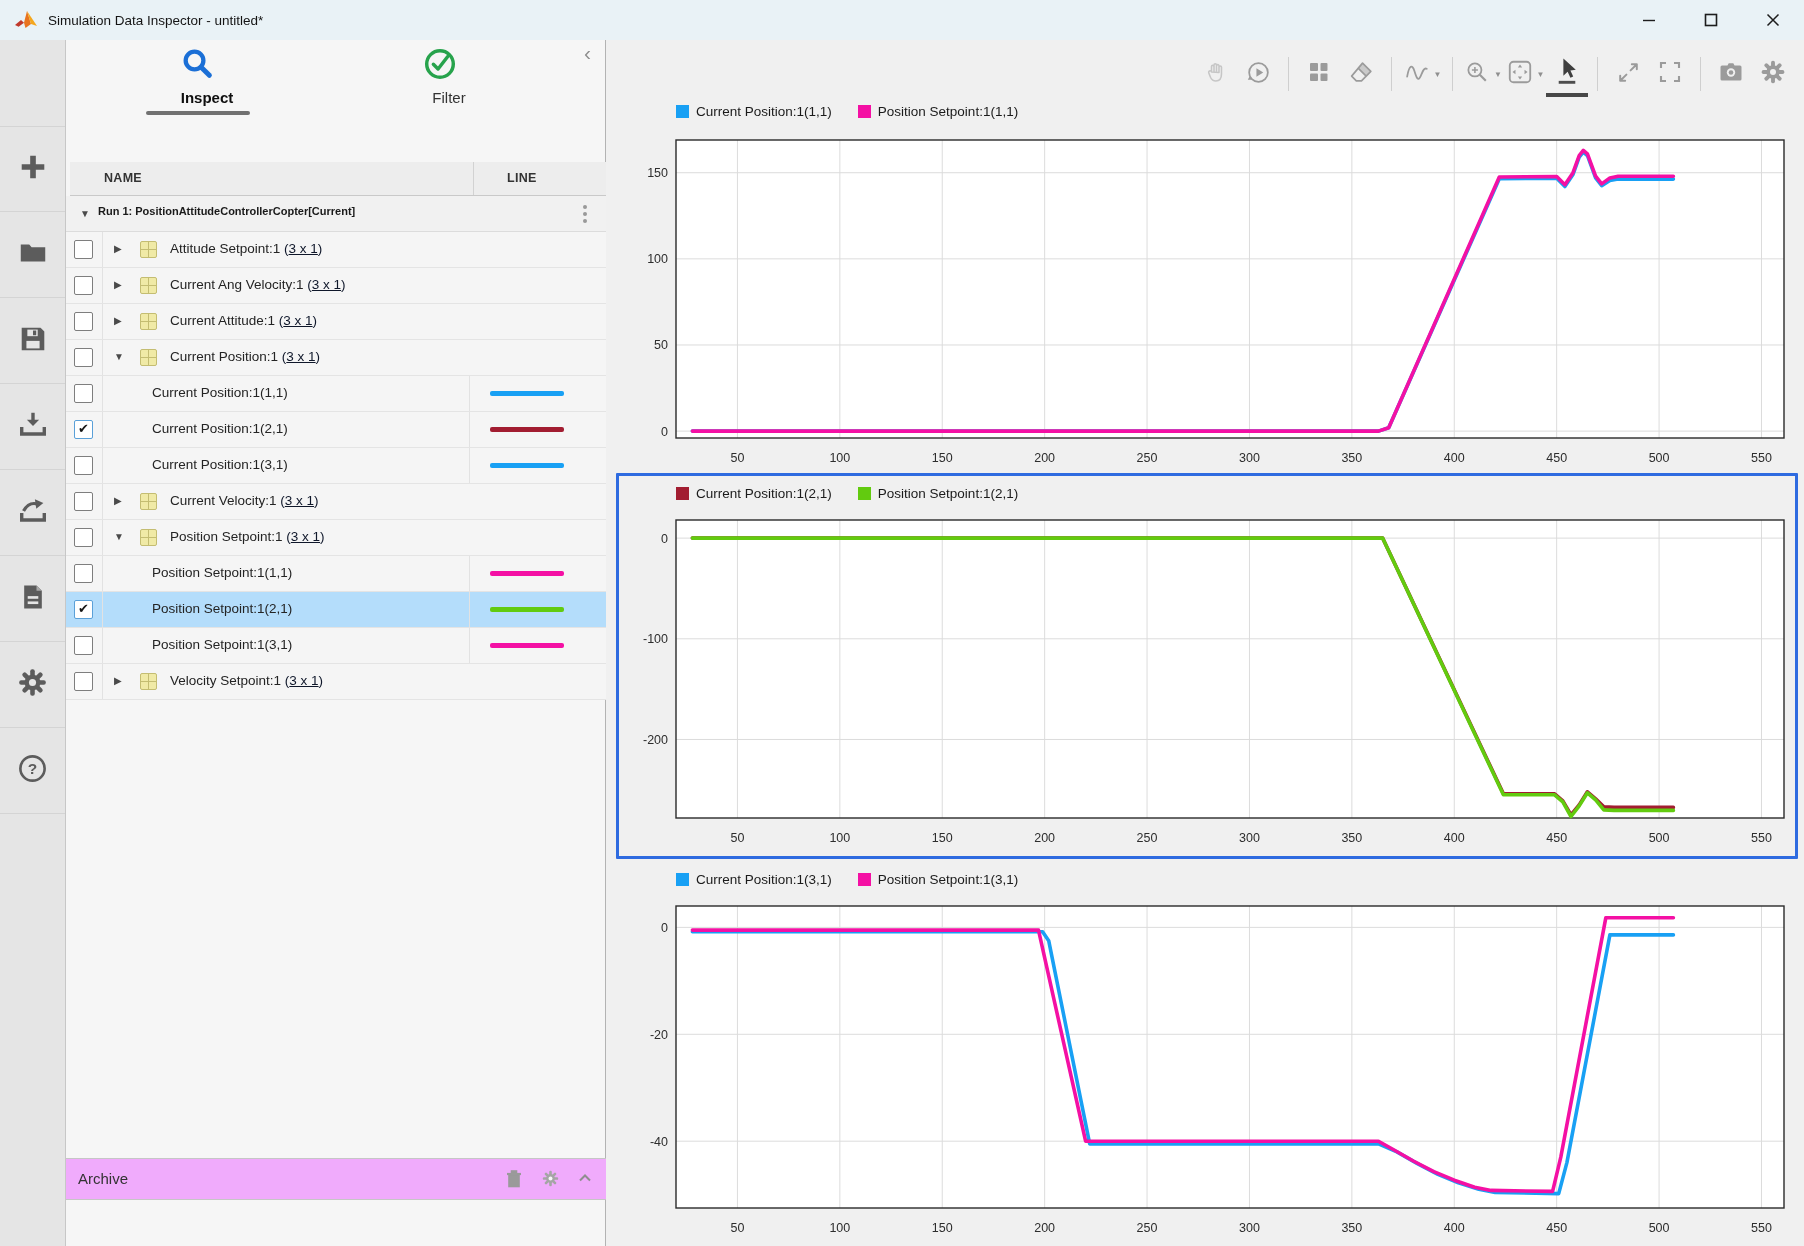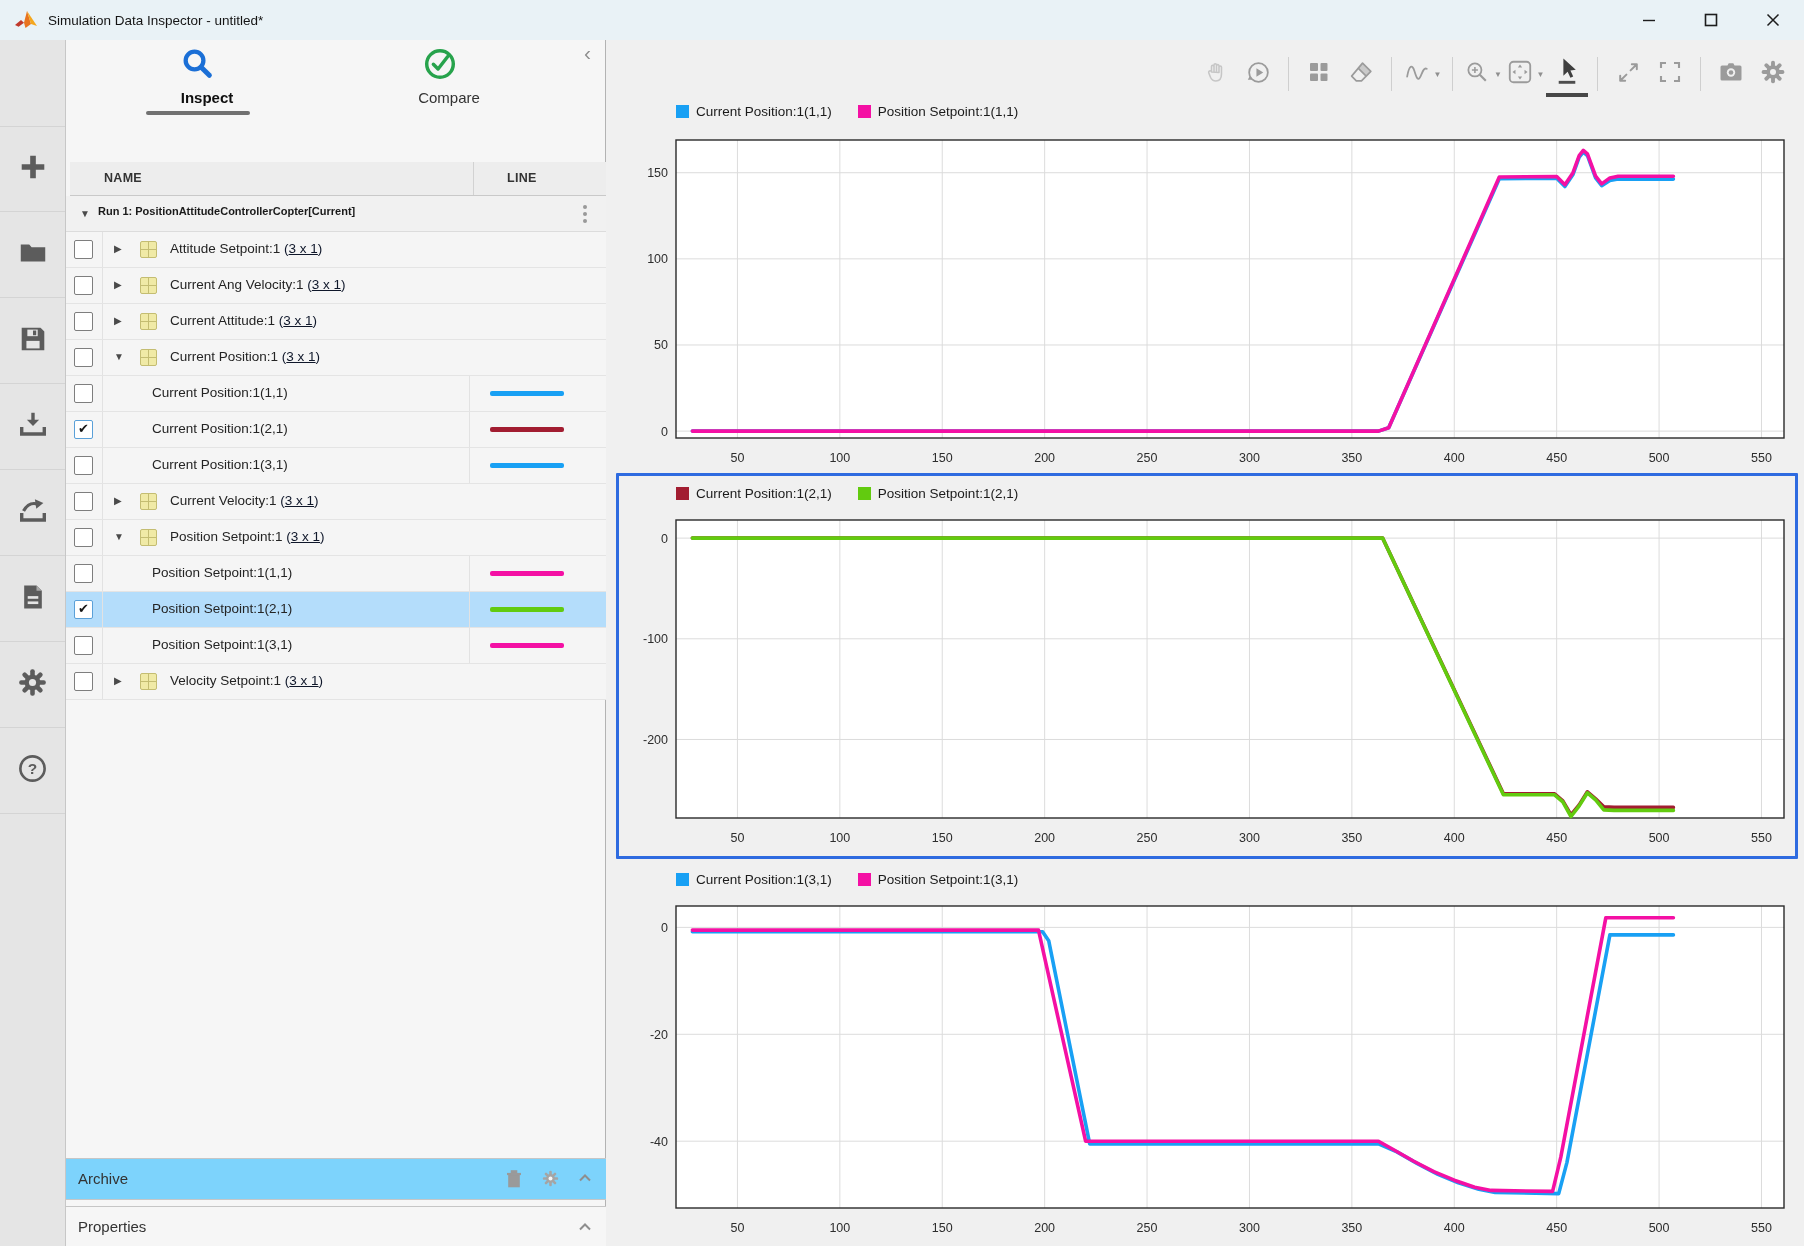--- a/index.html
+++ b/index.html
@@ -56,21 +56,21 @@
   .mx{position:absolute;left:74px;top:9px;width:17px;height:17px;background:#f0eaa6;
     border:1px solid #c4bd72;border-radius:2px;}
   .mx::before{content:"";position:absolute;left:7px;top:0;bottom:0;width:1px;background:#c4bd72;}
   .mx::after{content:"";position:absolute;top:7px;left:0;right:0;height:1px;background:#c4bd72;}
   .glabel{position:absolute;left:104px;top:9px;font-size:13.5px;color:#242424;white-space:nowrap;}
   .llabel{position:absolute;left:86px;top:9px;font-size:13.5px;color:#242424;white-space:nowrap;}
   .dims{color:#0f172a;}
   .dims u{text-decoration:underline;}
   .linesep{position:absolute;left:403px;top:0;bottom:0;width:1px;background:#e2e2e2;}
   .swatch{position:absolute;left:424px;top:15px;width:74px;height:5px;border-radius:2px;}
-  .archive-bar{position:absolute;left:0;top:1118px;width:540px;height:42px;background:#7dd3fc;
+  .archive-bar{position:absolute;left:0;top:1118px;width:540px;height:42px;background:#f0abfc;
     border-top:1px solid #c6c6c6;border-bottom:1px solid #c6c6c6;}
   .bar-label{position:absolute;left:12px;top:0;line-height:40px;font-size:15px;color:#333;}
   .bar-ico{position:absolute;top:10px;}
   .props-bar{position:absolute;left:0;top:1166px;width:540px;height:40px;background:#f6f6f6;
     border-top:1px solid #c6c6c6;}
   
   .plotarea{position:absolute;left:606px;top:40px;width:1198px;height:1206px;background:#f0f0f0;}
   .ptoolbar{position:absolute;top:8px;right:10px;height:52px;display:flex;align-items:center;}
   .pt-item{min-width:42px;height:46px;display:flex;align-items:center;justify-content:center;position:relative;}
   .pt-item.active{border-bottom:4px solid #474747;}
@@ -190,21 +190,21 @@
         <span class="tlabel">Inspect</span>
         <div class="tab-underline"></div>
       </div>
       <div class="tab tab-compare">
         <span>
           <svg width="36" height="36" viewBox="0 0 26 26">
             <circle cx="13" cy="13" r="9.6" fill="none" stroke="#27a34c" stroke-width="2.5"></circle>
             <polyline points="8.2,13.2 11.6,16.6 18.6,7.6" fill="none" stroke="#27a34c" stroke-width="2.5" stroke-linecap="round" stroke-linejoin="round"></polyline>
           </svg>
         </span>
-        <span class="tlabel">Compare</span>
+        <span class="tlabel">Filter</span>
       </div>
       <span class="collapse-btn">‹</span>
     </div>
 
 
     <div class="colhead">
       <span class="cname">NAME</span>
       <span class="cline">LINE</span>
       <div class="vsep"></div>
     </div>
@@ -334,28 +334,20 @@
             </g>
         </svg>
       </span>
       <span class="bar-ico" style="right:12px">
         <svg width="18" height="18" viewBox="0 0 18 18">
             <polyline points="4,11.5 9,6.5 14,11.5" fill="none" stroke="#8e8e8e" stroke-width="2"></polyline>
           </svg>
       </span>
     </div>
 
-    <div class="props-bar">
-      <span class="bar-label">Properties</span>
-      <span class="bar-ico" style="right:12px;top:11px">
-        <svg width="18" height="18" viewBox="0 0 18 18">
-            <polyline points="4,11.5 9,6.5 14,11.5" fill="none" stroke="#8e8e8e" stroke-width="2"></polyline>
-          </svg>
-      </span>
-    </div>
   </div>
 
   <div class="plotarea">
     <div class="ptoolbar" id="plotToolbar">
         <div class="pt-item">
           <span><svg width="27" height="27" viewBox="0 0 26 26">
               <path d="M8.2 13V7.2a1.2 1.2 0 012.4 0V12M10.6 12V5.8a1.2 1.2 0 012.4 0V12M13 12V6.6a1.2 1.2 0 012.4 0V13M15.4 13V8a1.2 1.2 0 012.4 0v6.2c0 4.6-2 7-5.4 7-2.6 0-4-1-5.2-3.6L5.6 13.4c-.5-1.1.3-2 1.3-2 .7 0 1.1.4 1.5 1.2z" fill="none" stroke="#c6c6c6" stroke-width="1.5" stroke-linejoin="round"></path>
             </svg></span>
         </div>
         <div class="pt-item">

